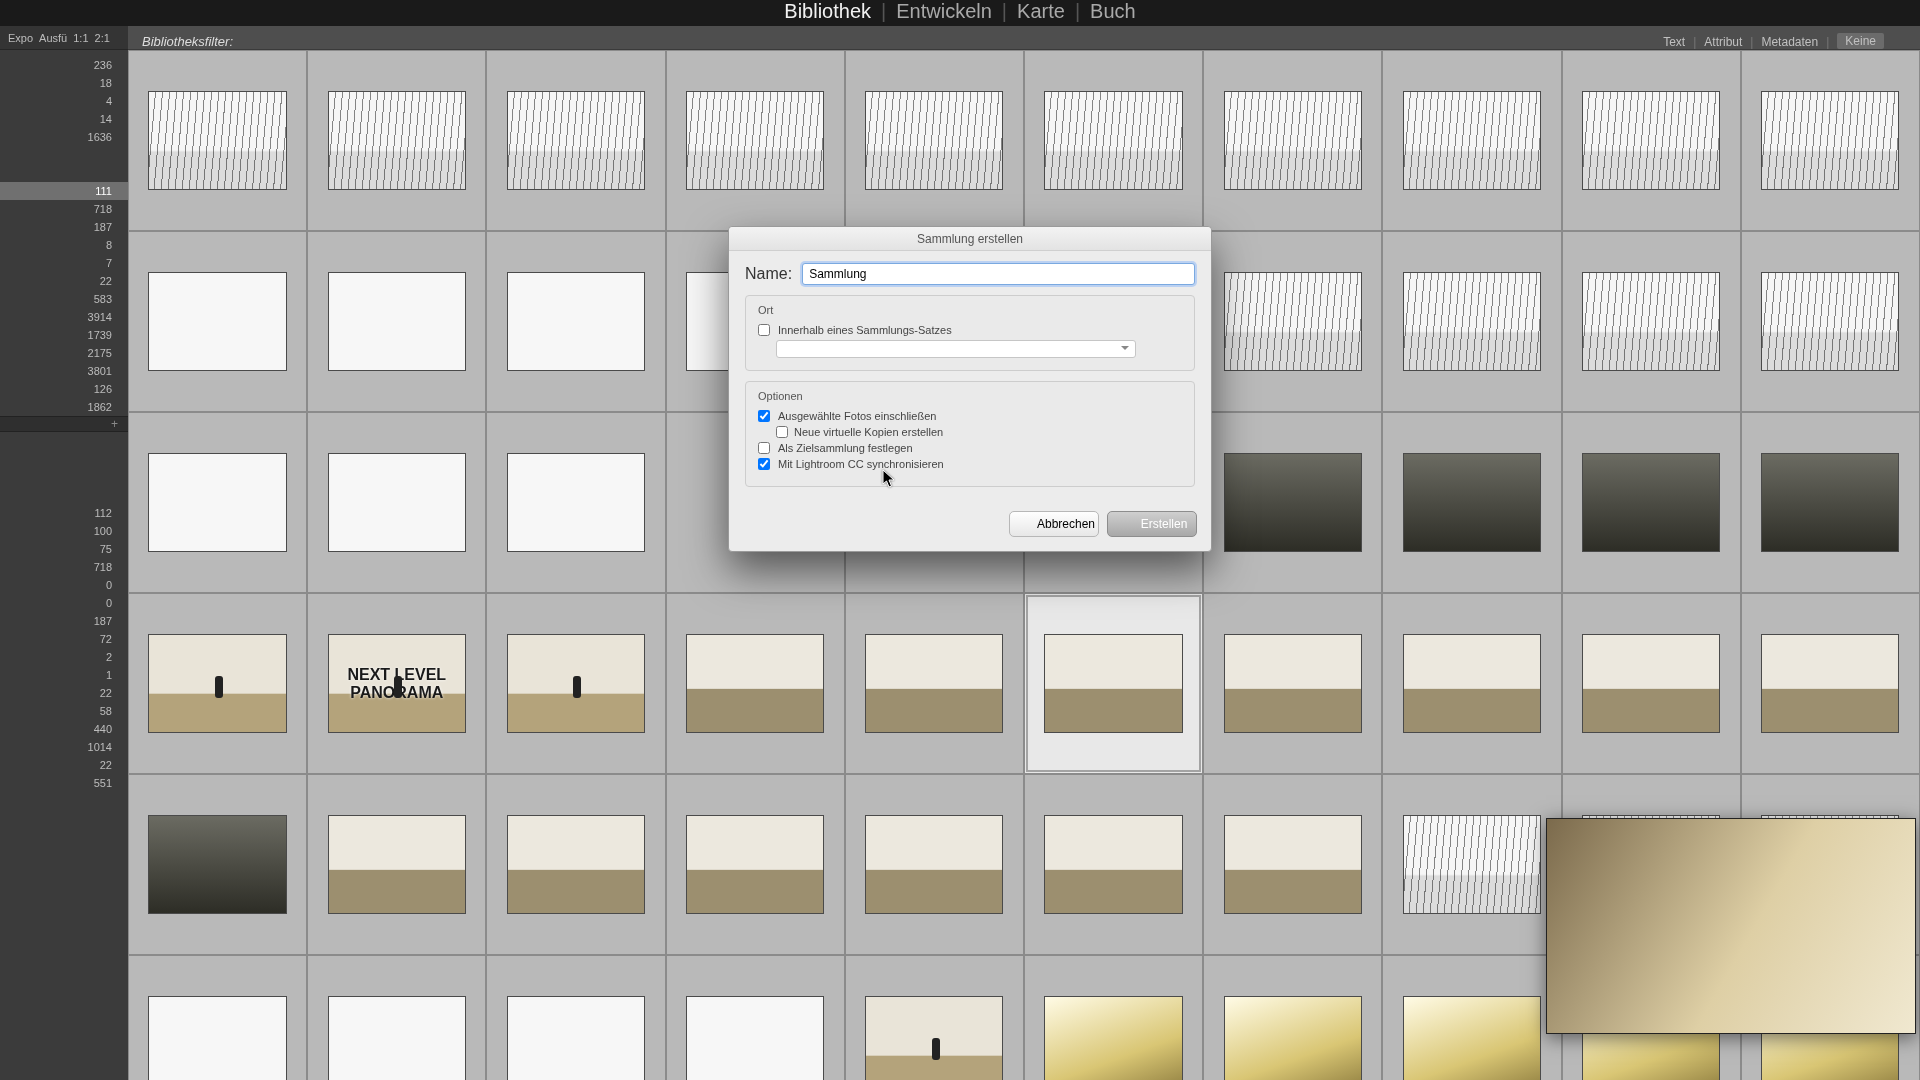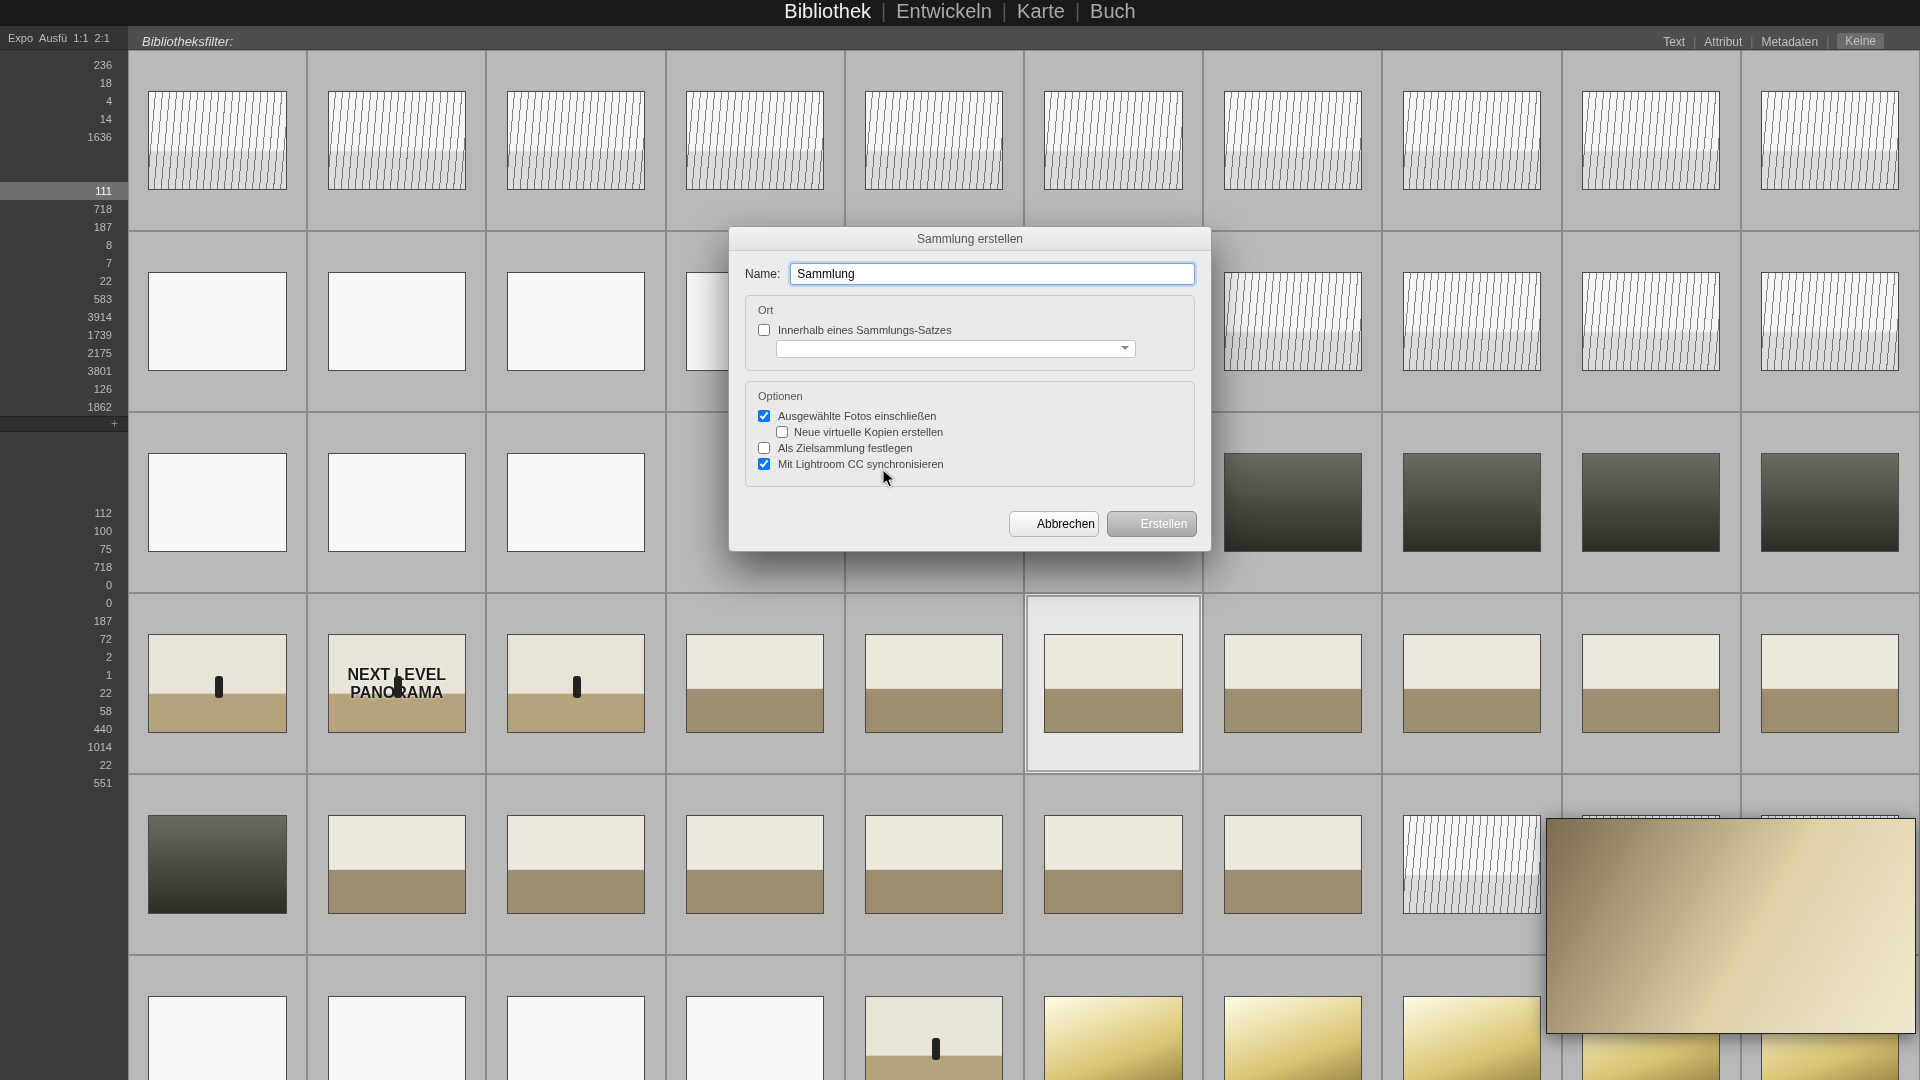--- a/index.html
+++ b/index.html
@@ -67,21 +67,21 @@
   .overlay{position:absolute;inset:0;pointer-events:none;}
   .dialog{position:absolute;left:728px;top:226px;width:484px;
     background:#ececec;border:1px solid #9a9a9a;border-radius:4px;
     box-shadow:0 18px 42px rgba(0,0,0,.55);pointer-events:auto;
     font-size:12px;color:#333;}
   .dialog .titlebar{height:24px;line-height:24px;text-align:center;
     font-size:12px;color:#555;border-bottom:1px solid #cfcfcf;
     background:linear-gradient(#f3f3f3,#e3e3e3);border-radius:4px 4px 0 0;}
   .dialog .body{padding:12px 16px 8px;}
   .dialog .namer{display:flex;align-items:center;gap:10px;margin-bottom:10px;}
-  .dialog .namer label{font-size:12px;}
+  .dialog .namer label{font-size:16px;}
   .dialog .namer input{flex:1;height:22px;border:1px solid #7aa9e0;
     border-radius:3px;padding:8px 6px;font-size:12px;outline:none;
     box-shadow:0 0 0 2px rgba(96,160,255,.35);}
   .fieldset{border:1px solid #cdcdcd;border-radius:4px;padding:10px 12px 12px;
     margin-bottom:10px;position:relative;background:#eaeaea;}
   .fieldset .legend{position:relative;top:-2px;font-size:11px;color:#555;
     margin-bottom:6px;}
   .chk{display:flex;align-items:center;gap:8px;font-size:11px;color:#444;
     margin:4px 0;}
   .chk.ind{margin-left:18px;gap:6px;}

